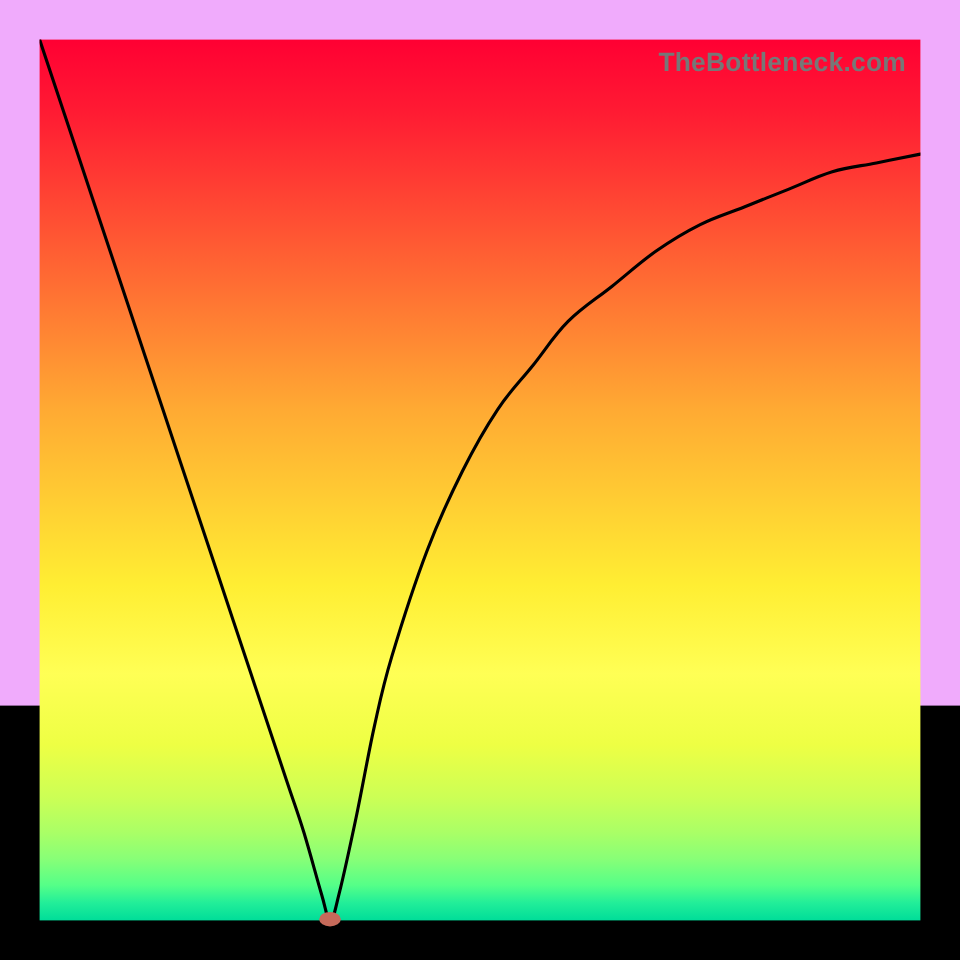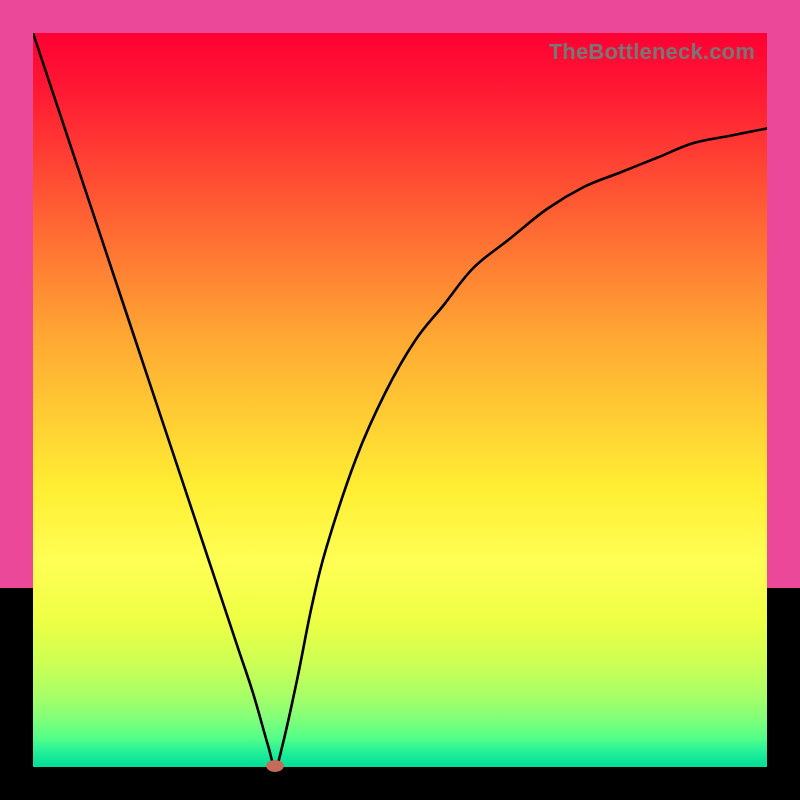--- a/index.html
+++ b/index.html
@@ -1,20 +1,20 @@
 <!DOCTYPE html>
 <html><head>
 <meta charset="utf-8">
 <style>
   * { margin: 0; padding: 0; box-sizing: border-box; }
   html, body { width: 800px; height: 800px; overflow: hidden; background: #000; }
   .frame {
     width: 800px;
     height: 588px;
-    background: #ec4899;
+    background: #f0abfc;
     position: relative;
   }
   .plot-area {
     position: absolute;
     left: 33px;
     top: 33px;
     width: 734px;
     height: 734px;
     background: linear-gradient(to bottom,
       #ff0033 0%,

